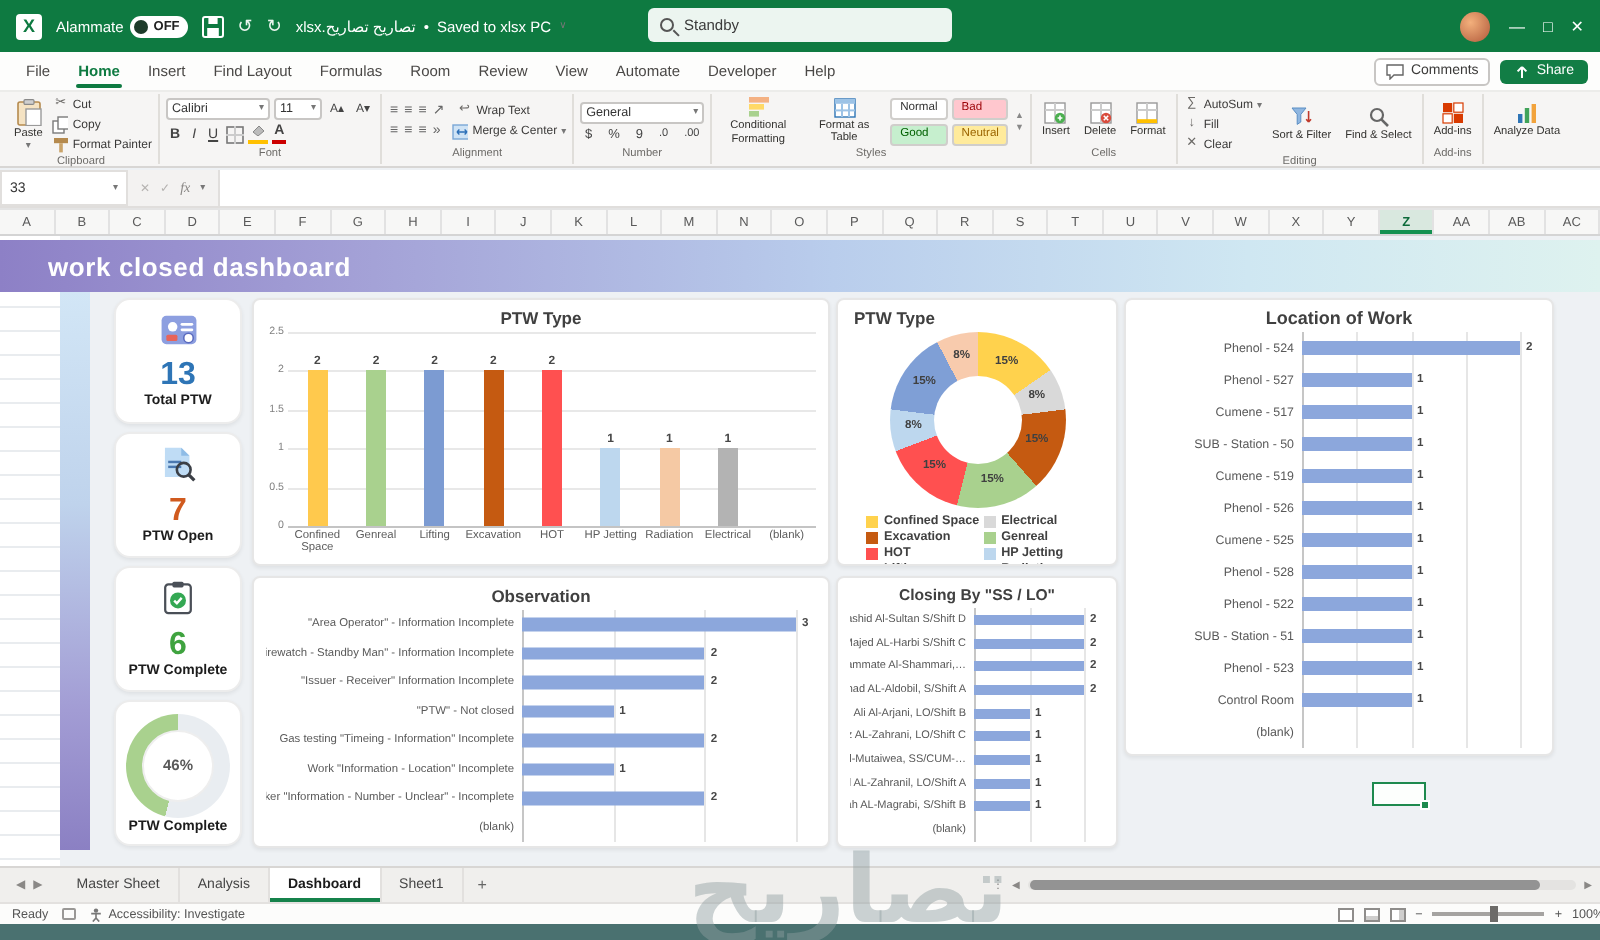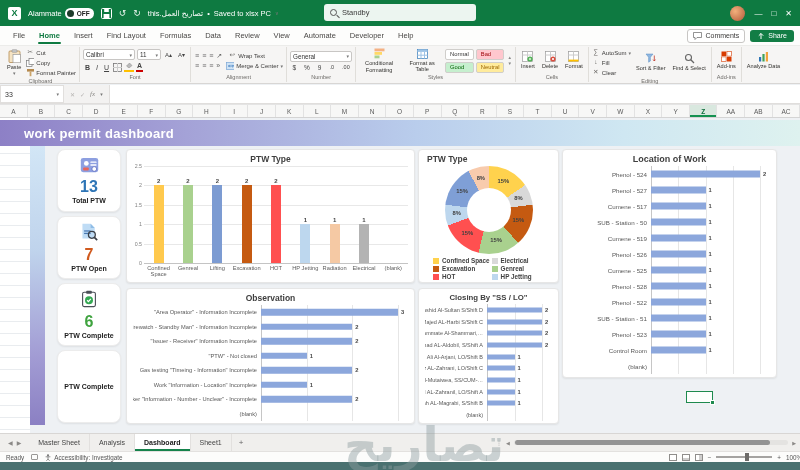--- a/index.html
+++ b/index.html
@@ -168,21 +168,21 @@
         </span>
     </div>
     <svg class="saveic" width="11" height="11">
         <rect x="0.5" y="0.5" width="10" height="10" rx="1" fill="none" stroke="#fff"></rect>
         <rect x="3.2" y="1" width="4.6" height="3" fill="#fff"></rect>
         <rect x="2.6" y="6" width="5.8" height="4.2" fill="#fff"></rect>
       </svg>
     <span class="tb-ic">↺</span>
     <span class="tb-ic">↻</span>
     <div class="fname">
-      <span dir="rtl">تصاريح العمل.this</span>
+      <span dir="rtl">تصاريح تصاريح.xlsx</span>
       <span>•</span>
       <span>Saved to xlsx PC</span>
       <span class="caret">∨</span>
     </div>
     <div class="searchbox">
       <span class="mag"></span>
       <span>Standby</span>
     </div>
     <div class="tb-right">
       <div class="avatar"></div>
@@ -192,21 +192,21 @@
     </div>
   </div>
 
   <div class="tabsrow">
     <div style="display:flex">
         <div class="rtab">File</div>
         <div class="rtab on">Home</div>
         <div class="rtab">Insert</div>
         <div class="rtab">Find Layout</div>
         <div class="rtab">Formulas</div>
-        <div class="rtab">Data</div>
+        <div class="rtab">Room</div>
         <div class="rtab">Review</div>
         <div class="rtab">View</div>
         <div class="rtab">Automate</div>
         <div class="rtab">Developer</div>
         <div class="rtab">Help</div>
       </div>
     <div class="tr-right">
       <div class="cmtbtn">
         <svg width="9" height="8">
             <path d="M0.5 0.5 h8 v5 h-4.5 l-2 2 v-2 h-1.5 Z" fill="#fff" stroke="#666" stroke-width="0.7"></path>
@@ -514,21 +514,21 @@
       <div class="colh">Y</div>
       <div class="colh sel">Z</div>
       <div class="colh">AA</div>
       <div class="colh">AB</div>
       <div class="colh">AC</div>
     </div>
 
   <div class="sheet">
     <div class="gridstrip"></div>
     <div class="banner">
-      <span class="banner-title">work permit dashboard</span>
+      <span class="banner-title">work closed dashboard</span>
     </div>
     <div class="lstrip"></div>
 
     <div class="kcol">
         <div class="kcard" style="height: 63px;">
           <div class="kicon"><svg width="19" height="16" viewBox="0 0 24 20">
               <rect x="1" y="1" width="22" height="18" rx="3" fill="#8d9fe0"></rect>
               <circle cx="8" cy="8" r="3" fill="#fff"></circle>
               <rect x="13" y="5.5" width="8" height="1.8" rx="0.9" fill="#fff"></rect>
               <rect x="13" y="9" width="8" height="1.8" rx="0.9" fill="#fff"></rect>
@@ -554,20 +554,23 @@
           <div class="kicon"><svg width="16" height="18" viewBox="0 0 20 22">
               <rect x="2" y="2.5" width="16" height="18" rx="2" fill="#fff" stroke="#4a4f57" stroke-width="1.4"></rect>
               <rect x="6.5" y="0.8" width="7" height="3.6" rx="1" fill="#4a4f57"></rect>
               <circle cx="10" cy="12.5" r="5" fill="#34a853"></circle>
               <path d="M7.6 12.6 l1.7 1.7 3-3.4" stroke="#fff" stroke-width="1.5" fill="none"></path>
             </svg></div>
           <div class="kval" style="color: rgb(63, 163, 63);">6</div>
           <div class="klab">PTW Complete</div>
         </div>
         <div class="kcard" style="height: 73px;">
+          <div class="gauge" style="background: conic-gradient(rgb(233, 237, 241) 0deg, rgb(233, 237, 241) 54%, rgb(169, 209, 142) 0deg);">
+            <div class="ghole">46%</div>
+          </div>
           <div class="klab">PTW Complete</div>
         </div>
       </div>
 
     <div class="card" style="left:126px;top:31px;width:289px;height:134px;display:flex;flex-direction:column">
         <div class="ctitle">PTW Type</div>
         <div class="vbody" style="flex: 1 1 0%;">
           <div class="yax">
             <div class="ylab" style="top: 100%;">0</div>
             <div class="ylab" style="top: 80%;">0.5</div>

